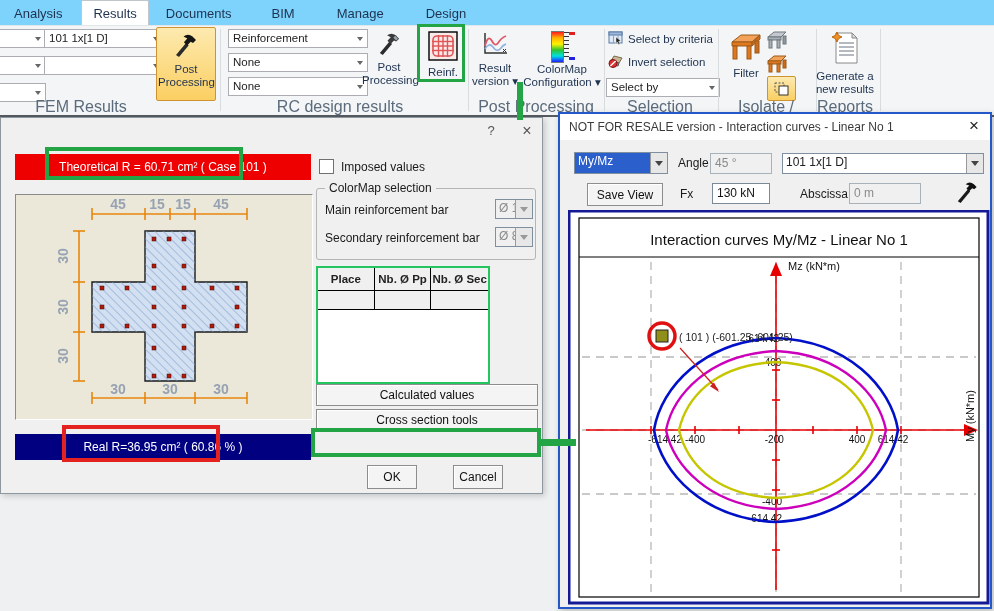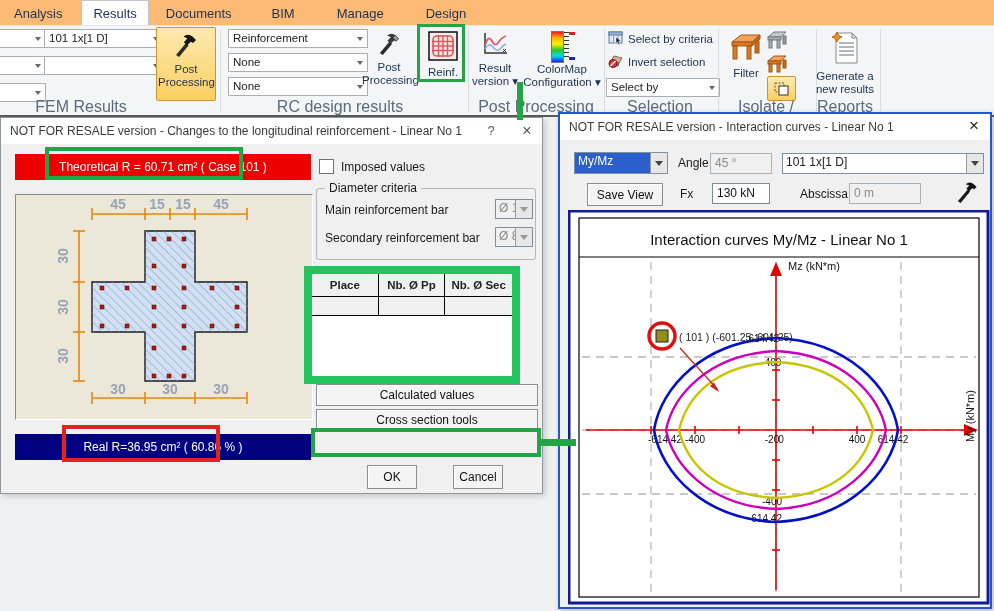--- a/index.html
+++ b/index.html
@@ -4,21 +4,21 @@
 <style>
   html,body{margin:0;padding:0;}
   body{
     width:994px;height:611px;position:relative;overflow:hidden;
     background:#eef0f2;font-family:"Liberation Sans", sans-serif;
     -webkit-font-smoothing:antialiased;color:#222;
   }
   .abs{position:absolute;}
   
   #ribbon{left:0;top:0;width:994px;height:115px;background:#f4f6f7;border-bottom:2px solid #565b61;z-index:1;}
-  #tabrow{left:0;top:0;width:994px;height:25px;background:#fdba74;display:flex;align-items:flex-end;}
+  #tabrow{left:0;top:0;width:994px;height:25px;background:#7dd3fc;display:flex;align-items:flex-end;}
   .tab{font-size:13px;color:#1e3250;padding:5px 11px 4px 11px;cursor:default;}
   .tab.active{background:#fff;border:1px solid #c0c6cc;border-bottom:none;border-radius:2px 2px 0 0;}
   #ribbonbody{left:0;top:25px;width:994px;height:88px;background:#f3f5f6;border-top:1px solid #e2e6e9;}
   .gsep{width:1px;background:#d8dcdf;top:3px;height:82px;}
   .grouplabel{font-size:16px;color:#5b6b7c;text-align:center;top:74px;height:13px;line-height:13px;}
   .rcombo{background:#fff;border:1px solid #abadb3;height:17px;font-size:11.5px;line-height:17px;padding:0 4px;color:#222;display:flex;justify-content:space-between;align-items:center;}
   .rcombo .tri{width:0;height:0;border-left:3.5px solid transparent;border-right:3.5px solid transparent;border-top:4px solid #666;margin-left:3px;flex:none;}
   .bigbtn{display:flex;flex-direction:column;align-items:center;justify-content:flex-start;text-align:center;font-size:11.5px;color:#1e3250;line-height:13px;}
   .bigbtn .ic{margin:4px 0 2px 0;}
   .bigbtn.hl{background:linear-gradient(#fdeab0,#fbcf62);border:1px solid #cf9430;border-radius:2px;}
@@ -246,23 +246,20 @@
         </svg>
       </span>
       <span style="white-space:normal;width:62px">Generate a new results</span>
     </div>
     <div class="abs grouplabel" style="left:814px;width:62px">Reports</div>
     <div class="abs gsep" style="left:880px"></div>
   </div>
 </div>
 
 <div id="ldlg" class="abs dlg">
-  <div class="abs titlebar">
-    <span class="titletxt">NOT FOR RESALE version - Changes to the longitudinal reinforcement - Linear No 1</span>
-  </div>
   <span class="caption-btn" style="left:480px">?</span>
   <span class="caption-btn" style="left:516px;font-size:16px">×</span>
 
   <div class="abs banner" style="left:14px;top:36px;width:296px;height:26px;background:#ee0000">Theoretical R = 60.71 cm² ( Case 101 )</div>
 
   <svg class="abs" style="left:14px;top:76px;background:#ebe8da;border-top:1.5px solid #8a8a8a;border-left:1.5px solid #8a8a8a;border-right:1.5px solid #fff;border-bottom:1.5px solid #fff" width="296" height="224" viewBox="0 0 296 224">
     <defs>
       <pattern id="hatch" width="6" height="6" patternUnits="userSpaceOnUse" patternTransform="rotate(-45)">
         <line x1="0" y1="0" x2="0" y2="6" stroke="#7fa0cc" stroke-width="1.1"></line>
       </pattern>
@@ -331,38 +328,38 @@
       <text x="205" y="199">30</text>
     </g>
   </svg>
 
   <div class="abs banner" style="left:14px;top:316px;width:296px;height:26px;background:#000080">Real R=36.95 cm² ( 60.86 % )</div>
 
   <span class="abs" style="left:318px;top:41px;width:13px;height:13px;background:#fff;border:1px solid #707070"></span>
   <span class="abs lbl" style="left:340px;top:42px">Imposed values</span>
 
   <div class="abs gbox" style="left:315px;top:70px;width:218px;height:70px">
-    <span class="legend">Diameter criteria</span>
+    <span class="legend">ColorMap selection</span>
     <span class="abs lbl" style="left:8px;top:14px">Main reinforcement bar</span>
     <div class="abs combo32 dis" style="left:178px;top:10px;width:38px;height:20px">
       <span class="val">Ø 12</span>
         <span class="ab">
           <span class="tri"></span>
         </span>
     </div>
     <span class="abs lbl" style="left:8px;top:42px">Secondary reinforcement bar</span>
     <div class="abs combo32 dis" style="left:178px;top:38px;width:38px;height:20px">
       <span class="val">Ø 8.</span>
         <span class="ab">
           <span class="tri"></span>
         </span>
     </div>
   </div>
 
-  <div class="abs" style="left:303px;top:148px;width:216px;height:118px;background:#fff;border:8px solid #22c55e;box-sizing:border-box">
+  <div class="abs" style="left:315px;top:148px;width:174px;height:118px;background:#fff;border:2px solid #22c55e;box-sizing:border-box">
     <div style="display:flex;height:22px;background:#f0f0f0;border-bottom:1px solid #000">
       <div class="tblhead" style="width:72px">Place</div>
       <div class="tblhead" style="width:72px">Nb. Ø Pp</div>
       <div class="tblhead" style="width:72px;border-right:none">Nb. Ø Sec</div>
     </div>
     <div style="display:flex;height:18px;background:#f0f0f0;border-bottom:1px solid #000">
       <div style="width:72px;border-right:1px solid #000;box-sizing:border-box"></div>
       <div style="width:72px;border-right:1px solid #000;box-sizing:border-box"></div>
       <div style="width:72px"></div>
     </div>

